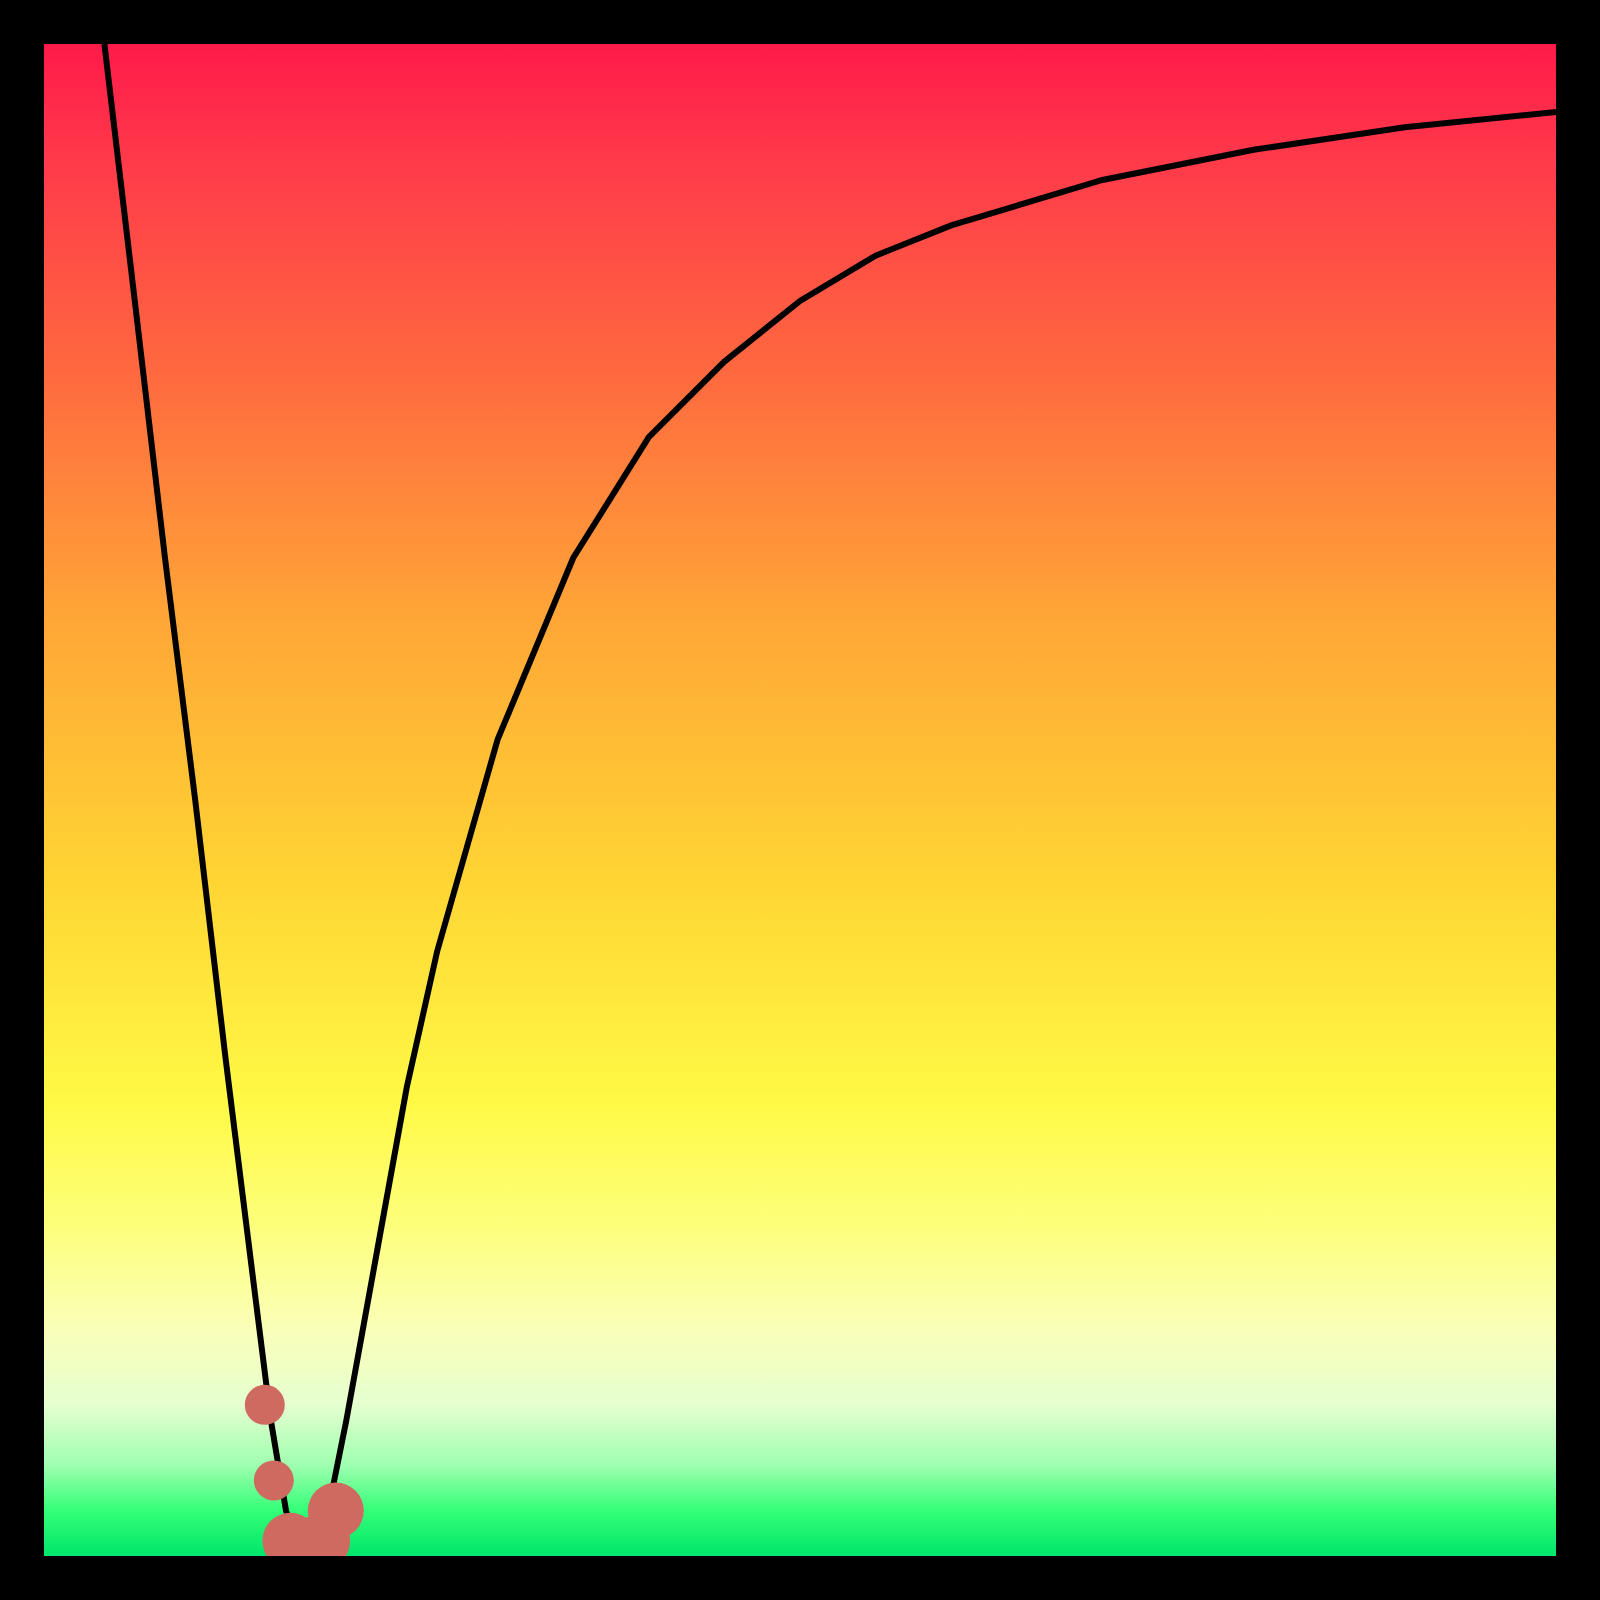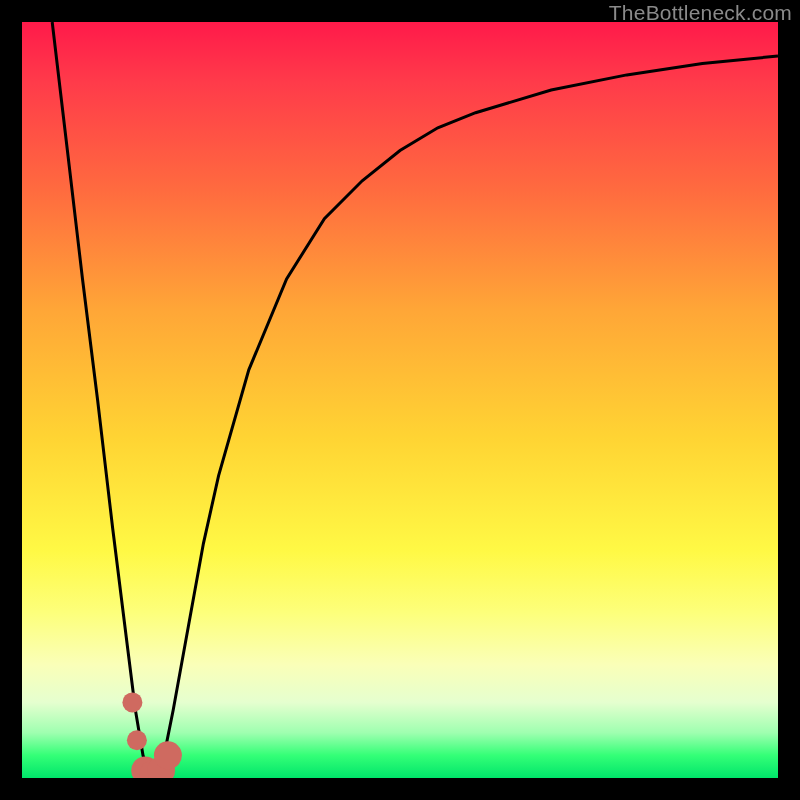--- a/index.html
+++ b/index.html
@@ -60,21 +60,20 @@
     position: absolute;
     inset: 0;
     width: 756px;
     height: 756px;
   }
 </style>
 </head>
 <body>
 
 <div class="frame">
-  <div class="watermark">TheBottleneck.com</div>
 
   <div class="plot">
     <div class="gradient"></div>
 
     <svg class="curve" viewBox="0 0 756 756" preserveAspectRatio="none">
       <g>
         <path id="curve-path" d="M30.2 0.0 L45.4 128.5 L60.5 257.0 L75.6 378.0 L90.7 506.5 L105.8 627.5 L113.4 688.0 L121.0 733.3 L128.5 756.0 L136.1 748.4 L143.6 725.8 L151.2 688.0 L166.3 604.8 L181.4 521.6 L196.6 453.6 L226.8 347.8 L264.6 257.0 L302.4 196.6 L340.2 158.8 L378.0 128.5 L415.8 105.8 L453.6 90.7 L529.2 68.0 L604.8 52.9 L680.4 41.6 L756.0 34.0" fill="none" stroke="#000000" stroke-width="3"></path>
       </g>
       <g id="highlight-group">
           <path d="M123.2 748.4 L131.5 752.2 L139.1 748.4 L145.9 733.3" fill="none" stroke="#cf6a60" stroke-width="20" stroke-linecap="round" stroke-linejoin="round"></path>

